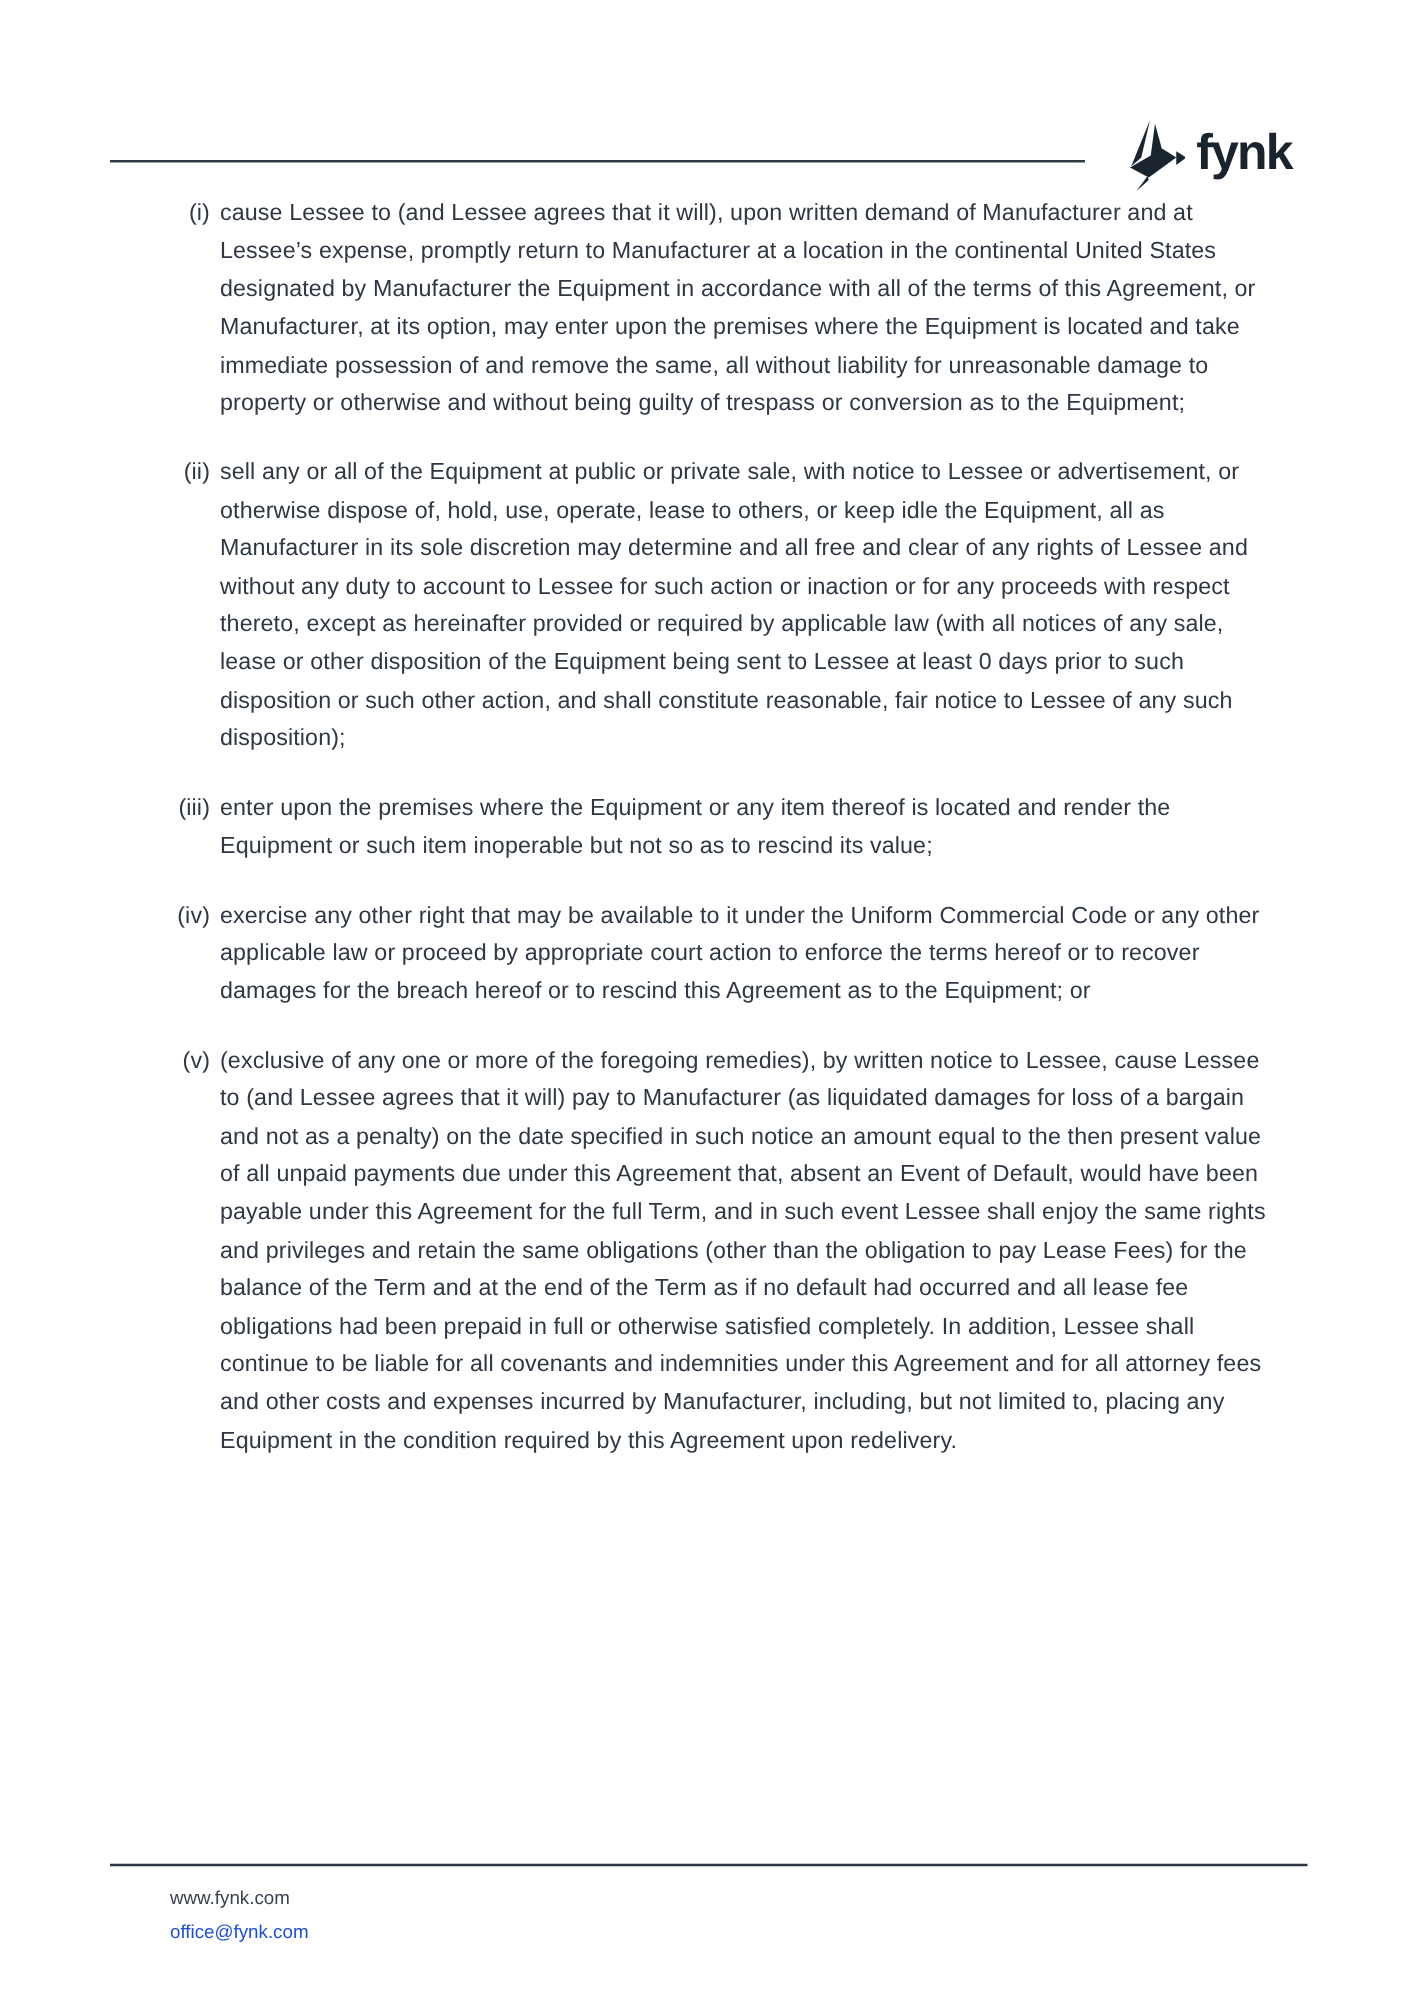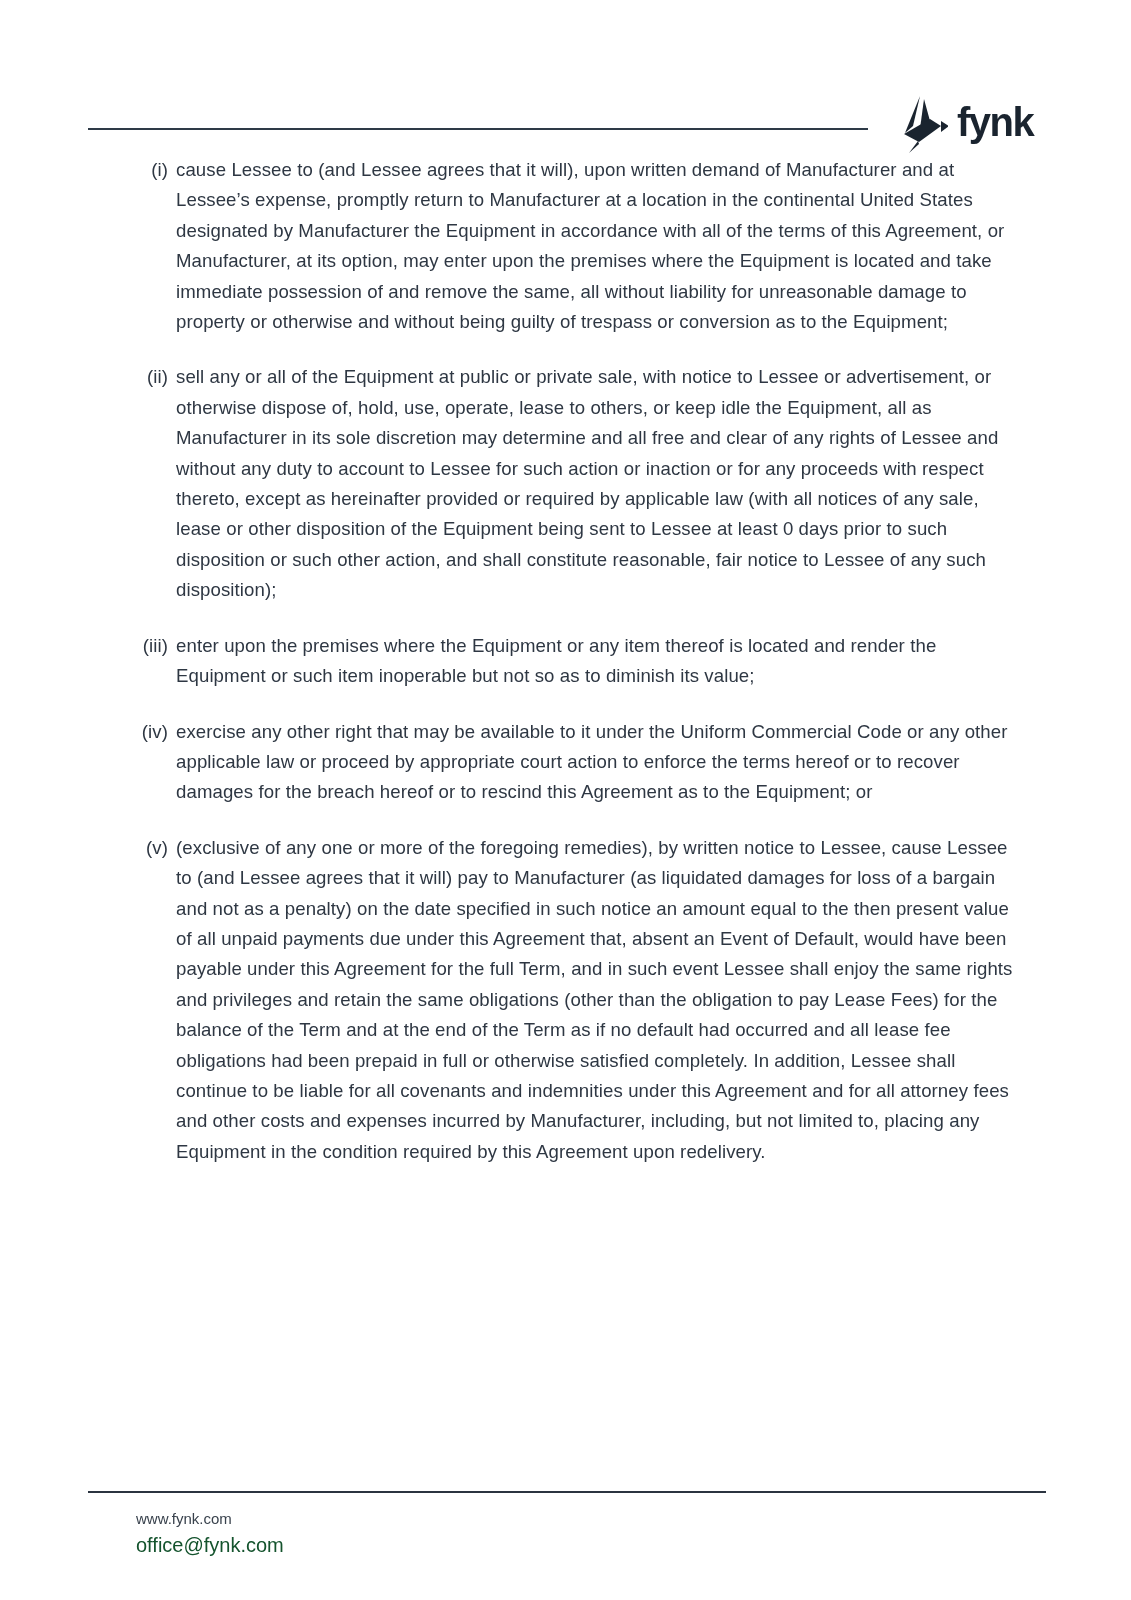--- a/index.html
+++ b/index.html
@@ -82,23 +82,23 @@
     top: 1505px;
     font-size: 15px;
     line-height: 27px;
     color: #39424d;
     text-align: center;
   }
   .footer-email {
     position: absolute;
     left: 136px;
     top: 1532px;
-    font-size: 20px;
+    font-size: 15px;
     line-height: 27px;
-    color: #14532d;
+    color: #1d4ed8;
   }
 </style>
 </head>
 <body>
 
 <div class="page">
 
   <div class="header-rule"></div>
 
   <div class="logo">
@@ -123,21 +123,21 @@
       <span class="text">cause Lessee to (and Lessee agrees that it will), upon written demand of Manufacturer and at Lessee’s expense, promptly return to Manufacturer at a location in the continental United States designated by Manufacturer the Equipment in accordance with all of the terms of this Agreement, or Manufacturer, at its option, may enter upon the premises where the Equipment is located and take immediate possession of and remove the same, all without liability for unreasonable damage to property or otherwise and without being guilty of trespass or conversion as to the Equipment;</span>
     </div>
 
     <div class="clause">
       <span class="marker">(ii)</span>
       <span class="text">sell any or all of the Equipment at public or private sale, with notice to Lessee or advertisement, or otherwise dispose of, hold, use, operate, lease to others, or keep idle the Equipment, all as Manufacturer in its sole discretion may determine and all free and clear of any rights of Lessee and without any duty to account to Lessee for such action or inaction or for any proceeds with respect thereto, except as hereinafter provided or required by applicable law (with all notices of any sale, lease or other disposition of the Equipment being sent to Lessee at least 0 days prior to such disposition or such other action, and shall constitute reasonable, fair notice to Lessee of any such disposition);</span>
     </div>
 
     <div class="clause">
       <span class="marker">(iii)</span>
-      <span class="text">enter upon the premises where the Equipment or any item thereof is located and render the Equipment or such item inoperable but not so as to diminish its value;</span>
+      <span class="text">enter upon the premises where the Equipment or any item thereof is located and render the Equipment or such item inoperable but not so as to rescind its value;</span>
     </div>
 
     <div class="clause">
       <span class="marker">(iv)</span>
       <span class="text">exercise any other right that may be available to it under the Uniform Commercial Code or any other applicable law or proceed by appropriate court action to enforce the terms hereof or to recover damages for the breach hereof or to rescind this Agreement as to the Equipment; or</span>
     </div>
 
     <div class="clause">
       <span class="marker">(v)</span>
       <span class="text">(exclusive of any one or more of the foregoing remedies), by written notice to Lessee, cause Lessee to (and Lessee agrees that it will) pay to Manufacturer (as liquidated damages for loss of a bargain and not as a penalty) on the date specified in such notice an amount equal to the then present value of all unpaid payments due under this Agreement that, absent an Event of Default, would have been payable under this Agreement for the full Term, and in such event Lessee shall enjoy the same rights and privileges and retain the same obligations (other than the obligation to pay Lease Fees) for the balance of the Term and at the end of the Term as if no default had occurred and all lease fee obligations had been prepaid in full or otherwise satisfied completely. In addition, Lessee shall continue to be liable for all covenants and indemnities under this Agreement and for all attorney fees and other costs and expenses incurred by Manufacturer, including, but not limited to, placing any Equipment in the condition required by this Agreement upon redelivery.</span>

